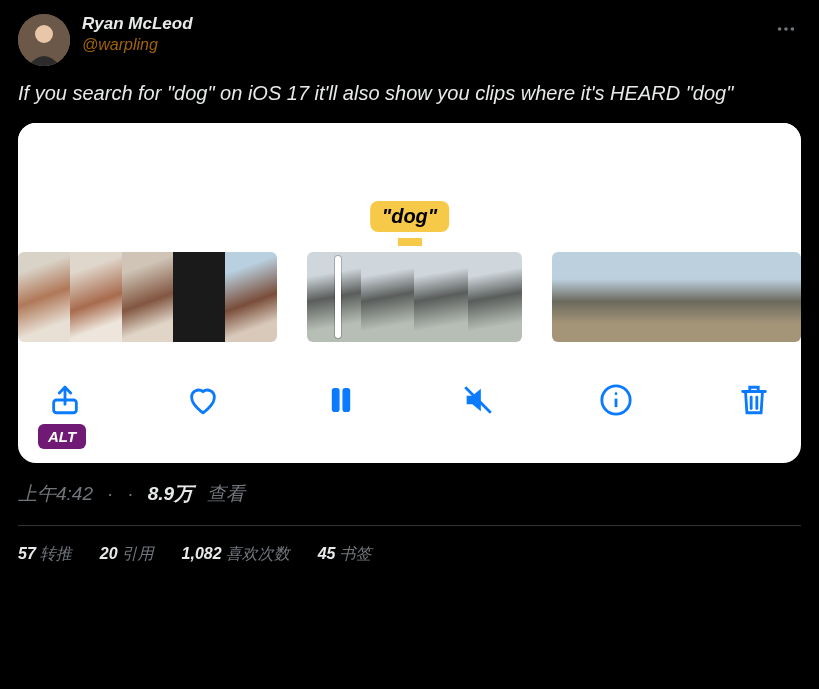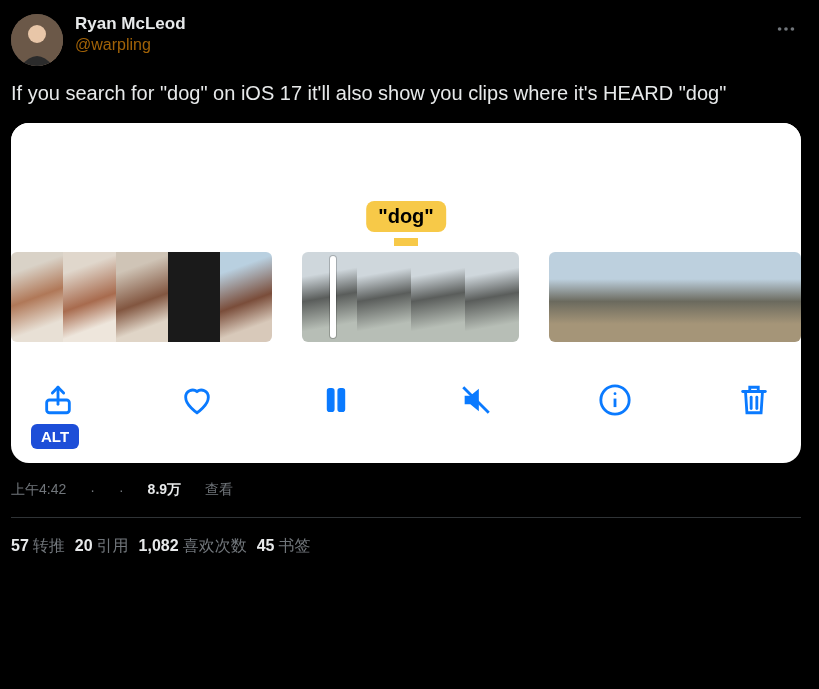--- a/index.html
+++ b/index.html
@@ -5,21 +5,22 @@
   * { box-sizing: border-box; margin: 0; padding: 0; }
   body {
     background: #000;
     font-family: -apple-system, BlinkMacSystemFont, "Segoe UI", Arial, sans-serif;
     width: 819px;
     height: 689px;
     overflow: hidden;
     color: #e7e9ea;
   }
   .tweet {
-    padding: 14px 18px 0 11px;
+    padding: 14px 18px 0 18px;
+    font-style: italic;
   }
   .header {
     display: flex;
     align-items: flex-start;
     position: relative;
   }
   .avatar {
     width: 52px; height: 52px;
     border-radius: 50%;
     background: linear-gradient(135deg,#8a6d5a 0%,#3b3b3b 50%,#cfa98a 100%);
@@ -150,44 +151,44 @@
     cursor: pointer;
     display: flex;
     align-items: center;
     justify-content: center;
   }
   .tb-btn svg { width: 34px; height: 34px; stroke: currentColor; fill: none; }
   .alt-badge {
     position: absolute;
     left: 20px;
     bottom: 14px;
-    background: #1d4ed8;
+    background: #701a75;
     color: #fff;
     font-weight: 800;
     font-size: 15px;
     padding: 4px 10px;
     border-radius: 6px;
   }
   .meta {
     margin-top: 18px;
-    font-size: 14px;
+    font-size: 19px;
     color: #71767b;
     display: flex;
     align-items: center;
-    gap: 24px;
+    gap: 14px;
   }
   .meta .views-count { color: #e7e9ea; font-weight: 700; }
   .divider {
     margin-top: 18px;
     border: none;
     border-top: 1px solid #2f3336;
   }
   .stats {
     display: flex;
-    gap: 10px;
+    gap: 28px;
     padding-top: 18px;
     font-size: 16px;
     color: #71767b;
   }
   .stats .num { color: #e7e9ea; font-weight: 700; margin-right: 4px; }
   .stats .stat { cursor: pointer; }
 </style>
 </head>
 <body>
 

